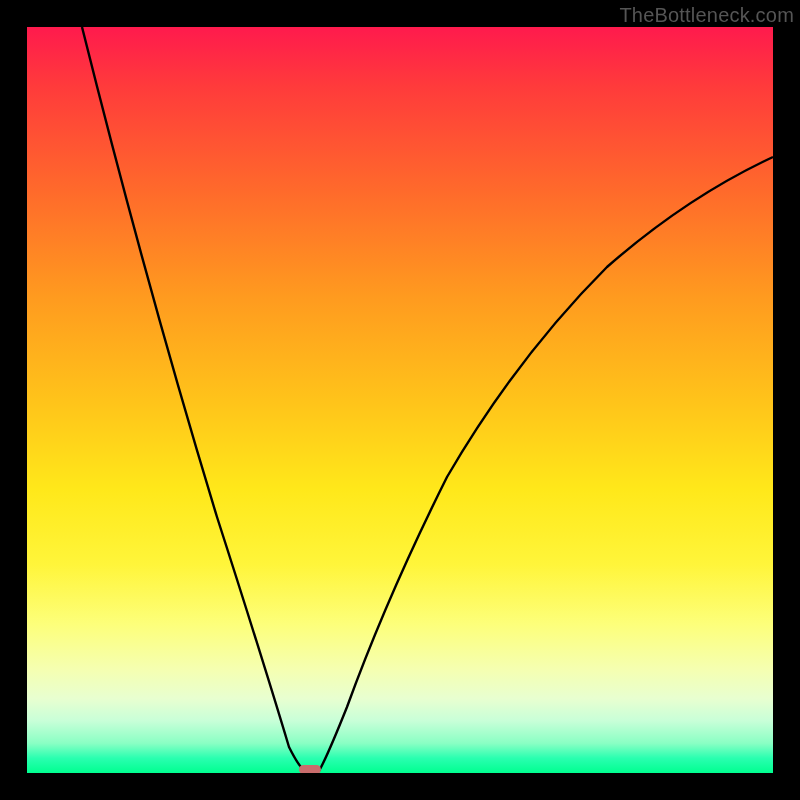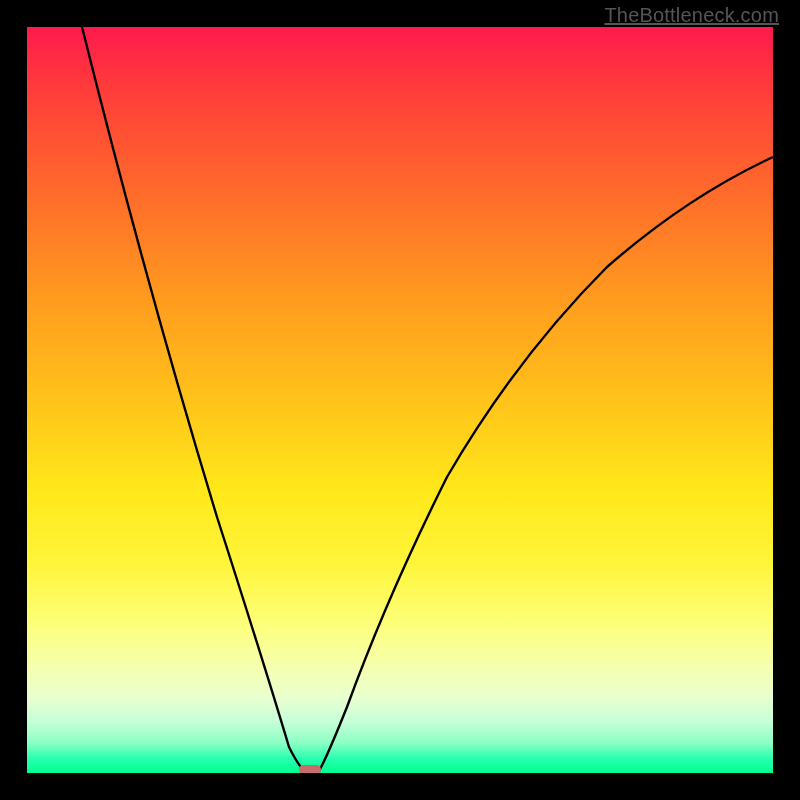--- a/index.html
+++ b/index.html
@@ -46,26 +46,25 @@
   }
   .curve-svg {
     position: absolute;
     inset: 0;
     width: 100%;
     height: 100%;
   }
   .watermark {
     position: absolute;
     top: 4px;
-    right: 21px;
+    right: 6px;
     color: #555;
     font-size: 20px;
     font-weight: 500;
     letter-spacing: 0.2px;
-    text-decoration: underline;
   }
 </style>
 </head>
 <body>
 
 <div class="outer-frame">
   <div class="plot-area">
     <div class="gradient-bg"></div>
     <svg class="curve-svg" viewBox="0 0 746 746" preserveAspectRatio="none">
 

